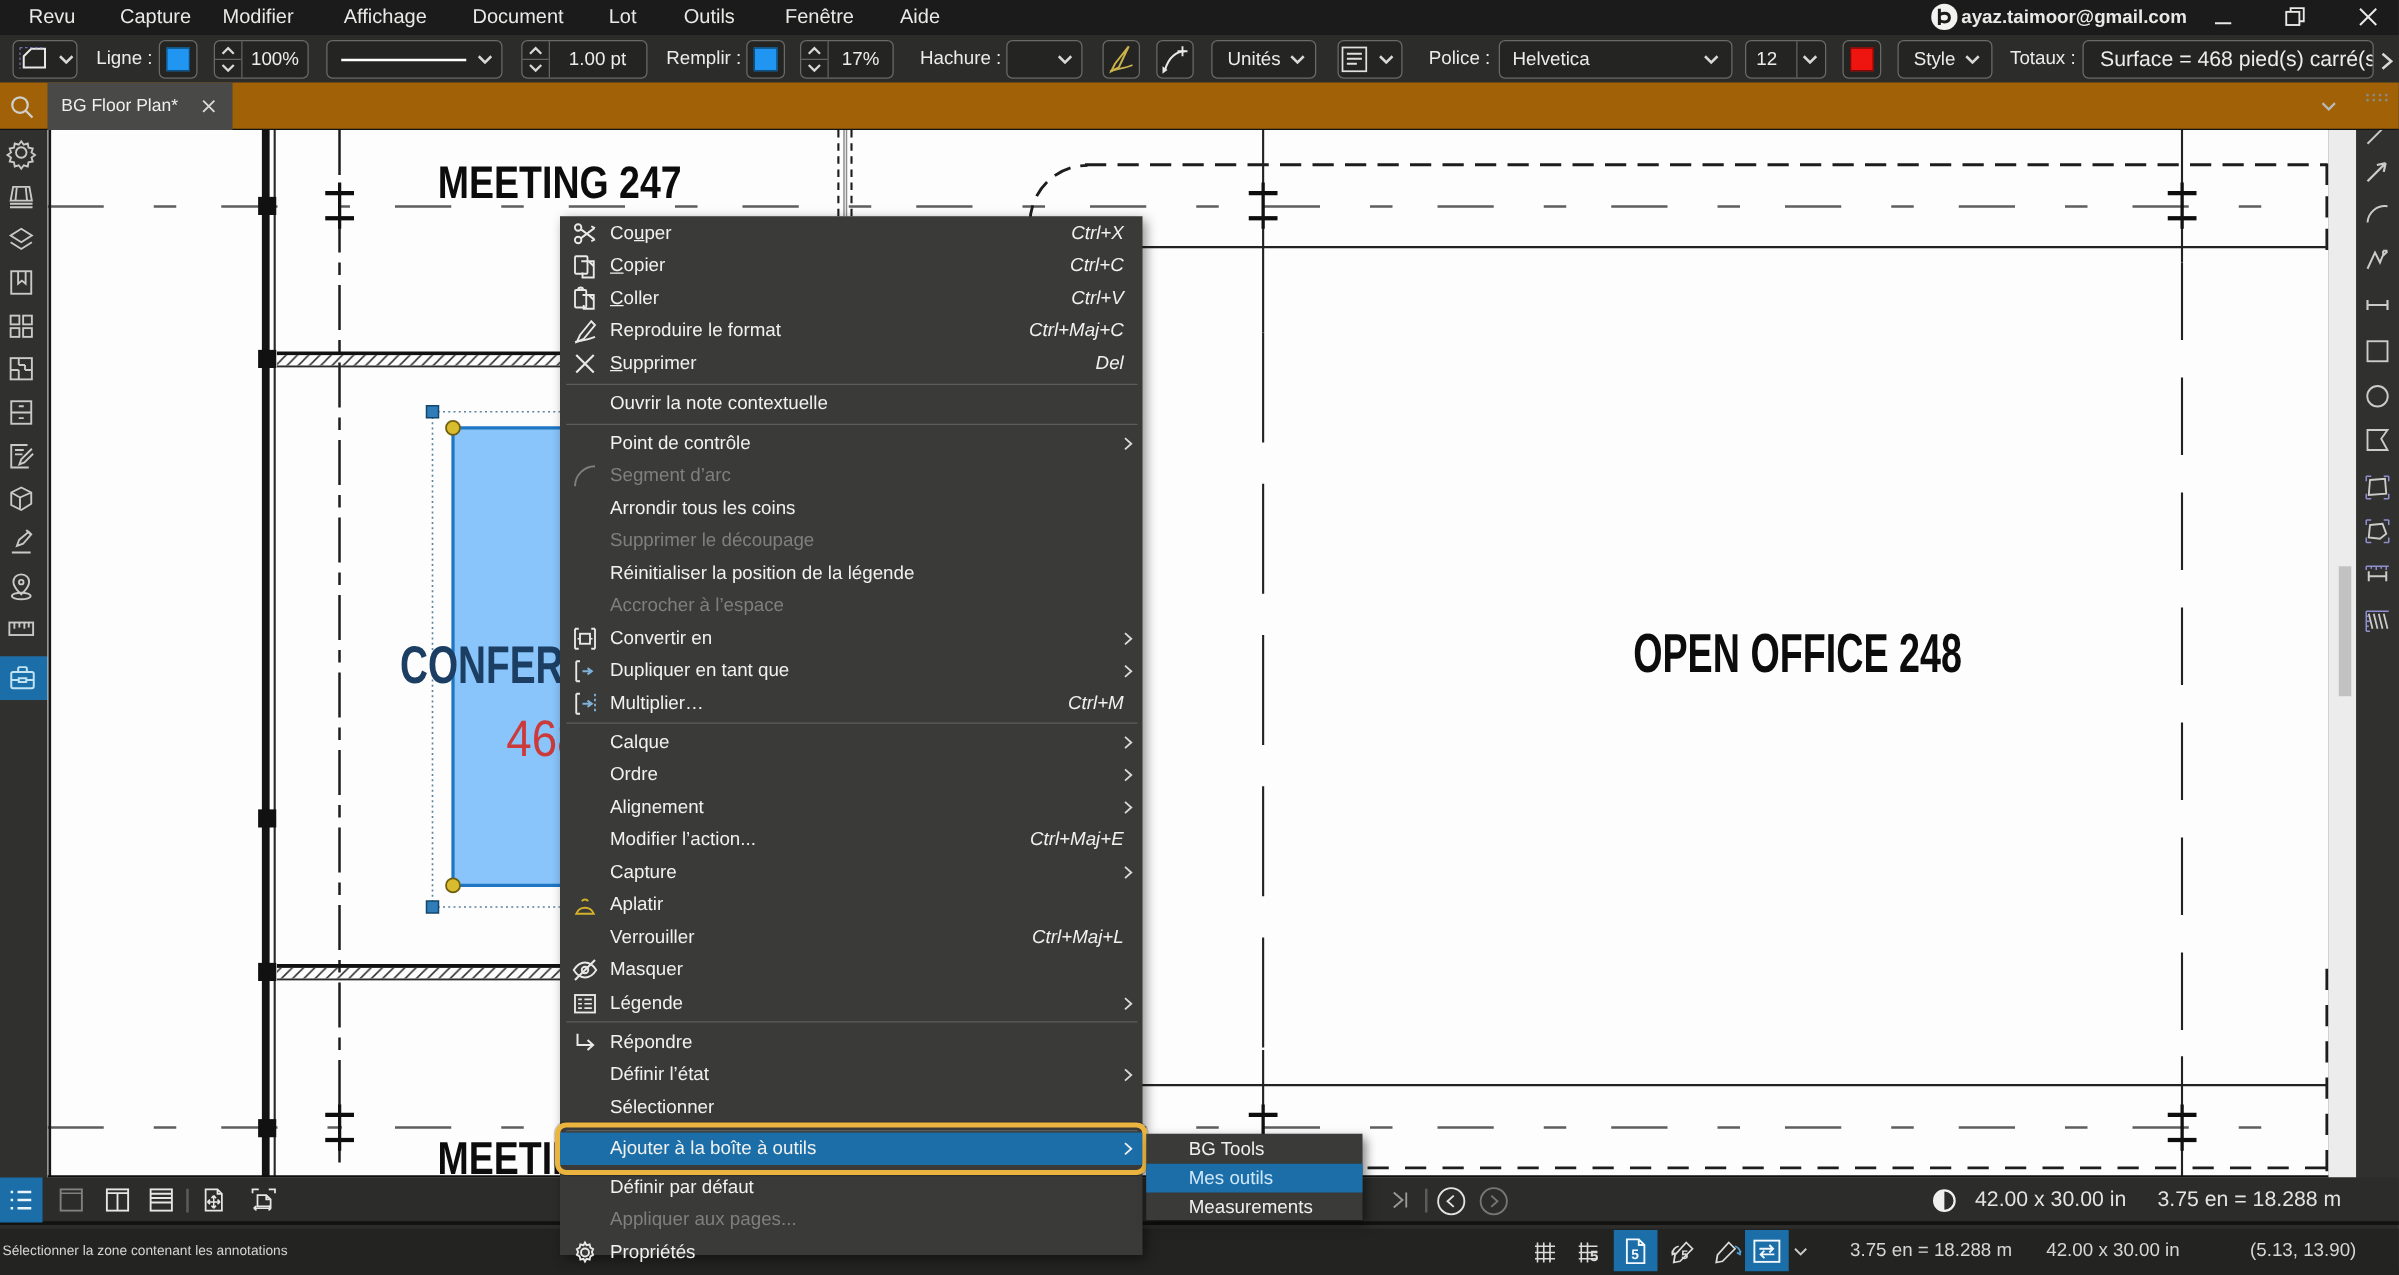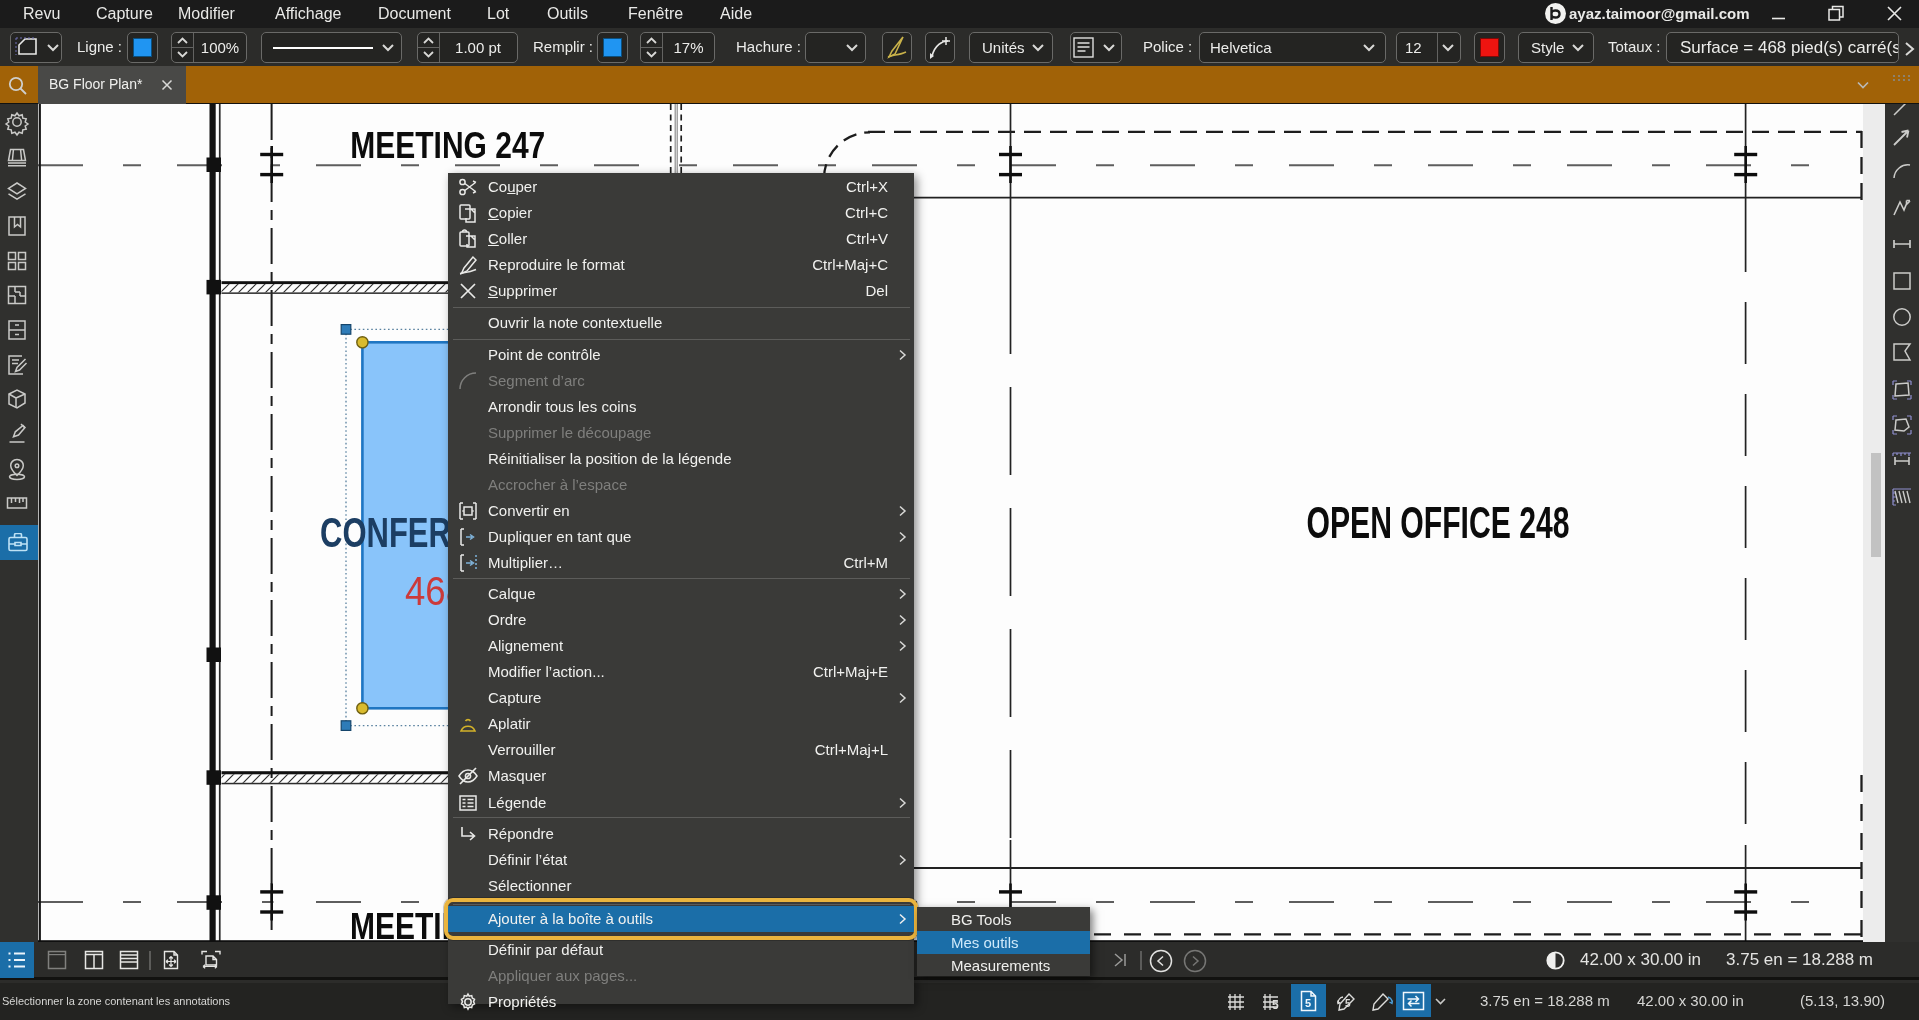--- a/index.html
+++ b/index.html
@@ -25,21 +25,21 @@
   
   #canvas { position:absolute; left:38px; top:104px; width:1825px; height:838px; background:#fdfdfd; }
   
   #navbar { position:absolute; left:0; top:942px; width:1919px; height:38px; background:#2c2c2a; border-bottom:3px solid #121210; }
   #statusbar { position:absolute; left:0; top:983px; width:1919px; height:37px; background:#232321; color:#d6d6d4; font-size:15px; }
   
   #cmenu { position:absolute; left:448px; top:173px; width:466px; height:831px; background:#3a3a38;
     box-shadow:3px 3px 9px rgba(0,0,0,0.45); }
   .mi { position:absolute; left:0; width:466px; height:26px; color:#f1f1ef; font-size:15px; }
   .mi .lbl { position:absolute; left:40px; top:0; line-height:26px; }
-  .mi .sc { position:absolute; right:26px; top:0; line-height:26px; }
+  .mi .sc { position:absolute; right:15px; top:0; line-height:26px;font-style:italic; }
   .mi.dis { color:#7f7f7d; }
   .msep { position:absolute; left:5px; width:457px; height:1px; background:#5c5c5a; }
   .mico { position:absolute; left:8px; top:1px; width:24px; height:24px; }
   .marr { position:absolute; right:6px; top:7px; width:12px; height:12px; }
   
   #smenu { position:absolute; left:917px; top:907px; width:173px; height:69px; background:#3a3a38;
     box-shadow:3px 3px 8px rgba(0,0,0,0.5); }
   .smi { position:absolute; left:0; width:173px; height:23px; color:#efefed; font-size:15px; line-height:23px; }
   .smi span { position:absolute; left:34px; }
 </style>

